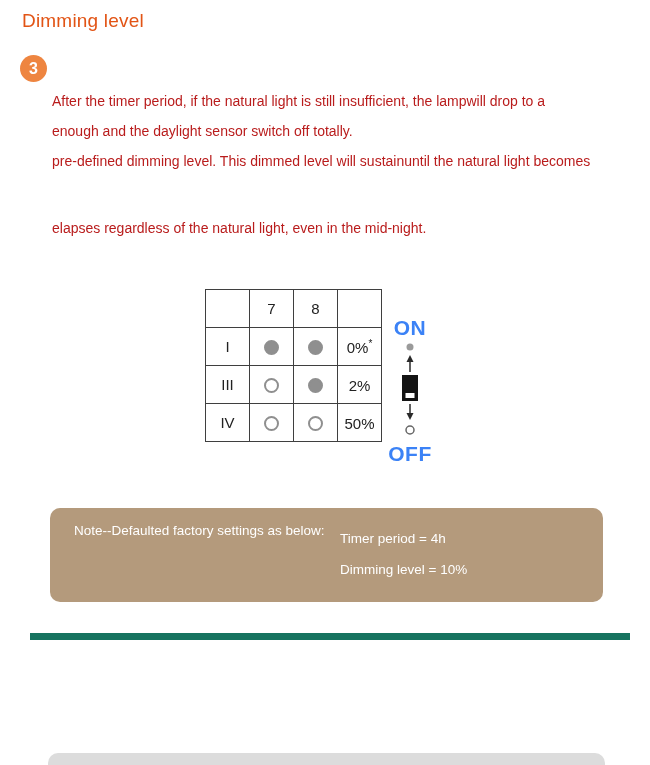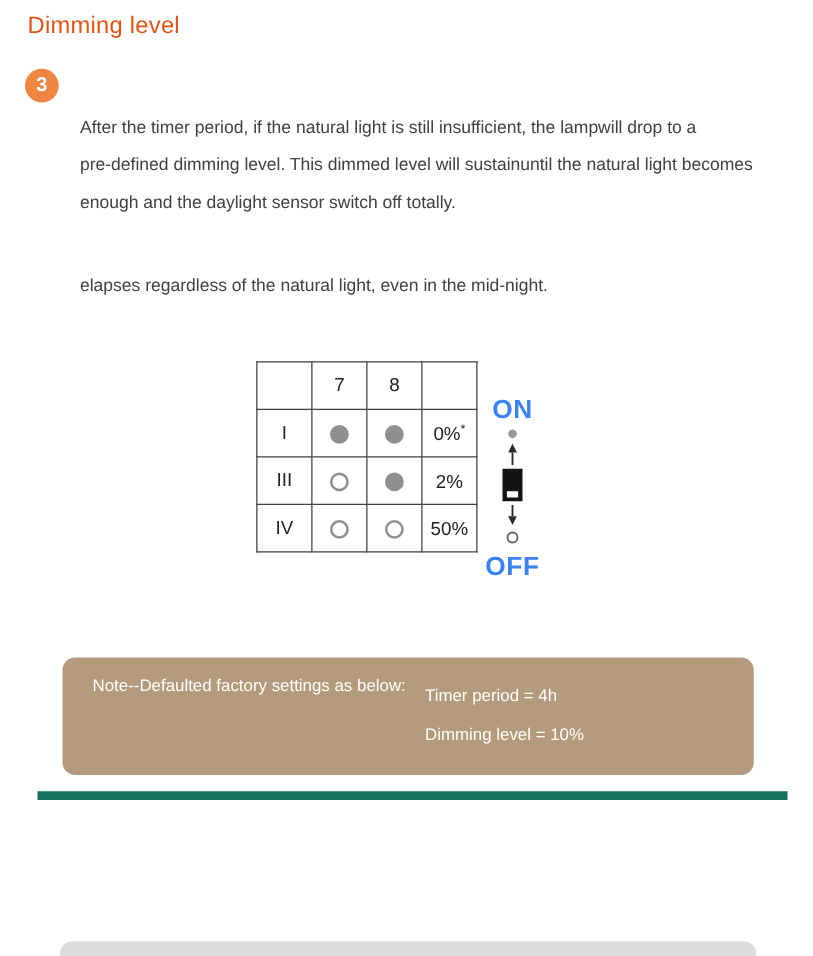--- a/index.html
+++ b/index.html
@@ -28,22 +28,22 @@
     background: #ee8540;
     color: #ffffff;
     font-size: 16px;
     font-weight: bold;
     display: flex;
     align-items: center;
     justify-content: center;
   }
   .para {
     position: absolute;
-    left: 64px;
-    color: #404040;
+    left: 52px;
+    color: #b91c1c;
     font-size: 14px;
     line-height: 30px;
     white-space: nowrap;
   }
   .para-1 { top: 86px; }
   .para-2 { top: 213px; }
 
   table.dip-table {
     position: absolute;
     left: 205px; top: 289px;
@@ -87,21 +87,20 @@
   .switch-svg { display: block; margin: 2px 0; }
 
   .note-box {
     position: absolute;
     left: 50px; top: 508px;
     width: 553px; height: 94px;
     background: #b49a7c;
     border-radius: 10px;
     color: #ffffff;
     font-size: 13.5px;
-    margin-top: 18px;
   }
   .note-intro {
     position: absolute;
     left: 24px; top: 15px;
     white-space: nowrap;
   }
   .note-settings {
     position: absolute;
     left: 290px; top: 15px;
     line-height: 31px;
@@ -127,22 +126,22 @@
 <div class="page">
 
   <div class="title">Dimming level</div>
 
   <div class="step-circle">
     <span>3</span>
   </div>
 
   <div class="para para-1">
     <div>After the timer period, if the natural light is still insufficient, the lampwill drop to a</div>
+    <div>enough and the daylight sensor switch off totally.</div>
     <div>pre-defined dimming level. This dimmed level will sustainuntil the natural light becomes</div>
-    <div>enough and the daylight sensor switch off totally.</div>
   </div>
 
   <div class="para para-2">
     <div>elapses regardless of the natural light, even in the mid-night.</div>
   </div>
 
   <table class="dip-table">
     <tbody>
       <tr>
         <td></td>

